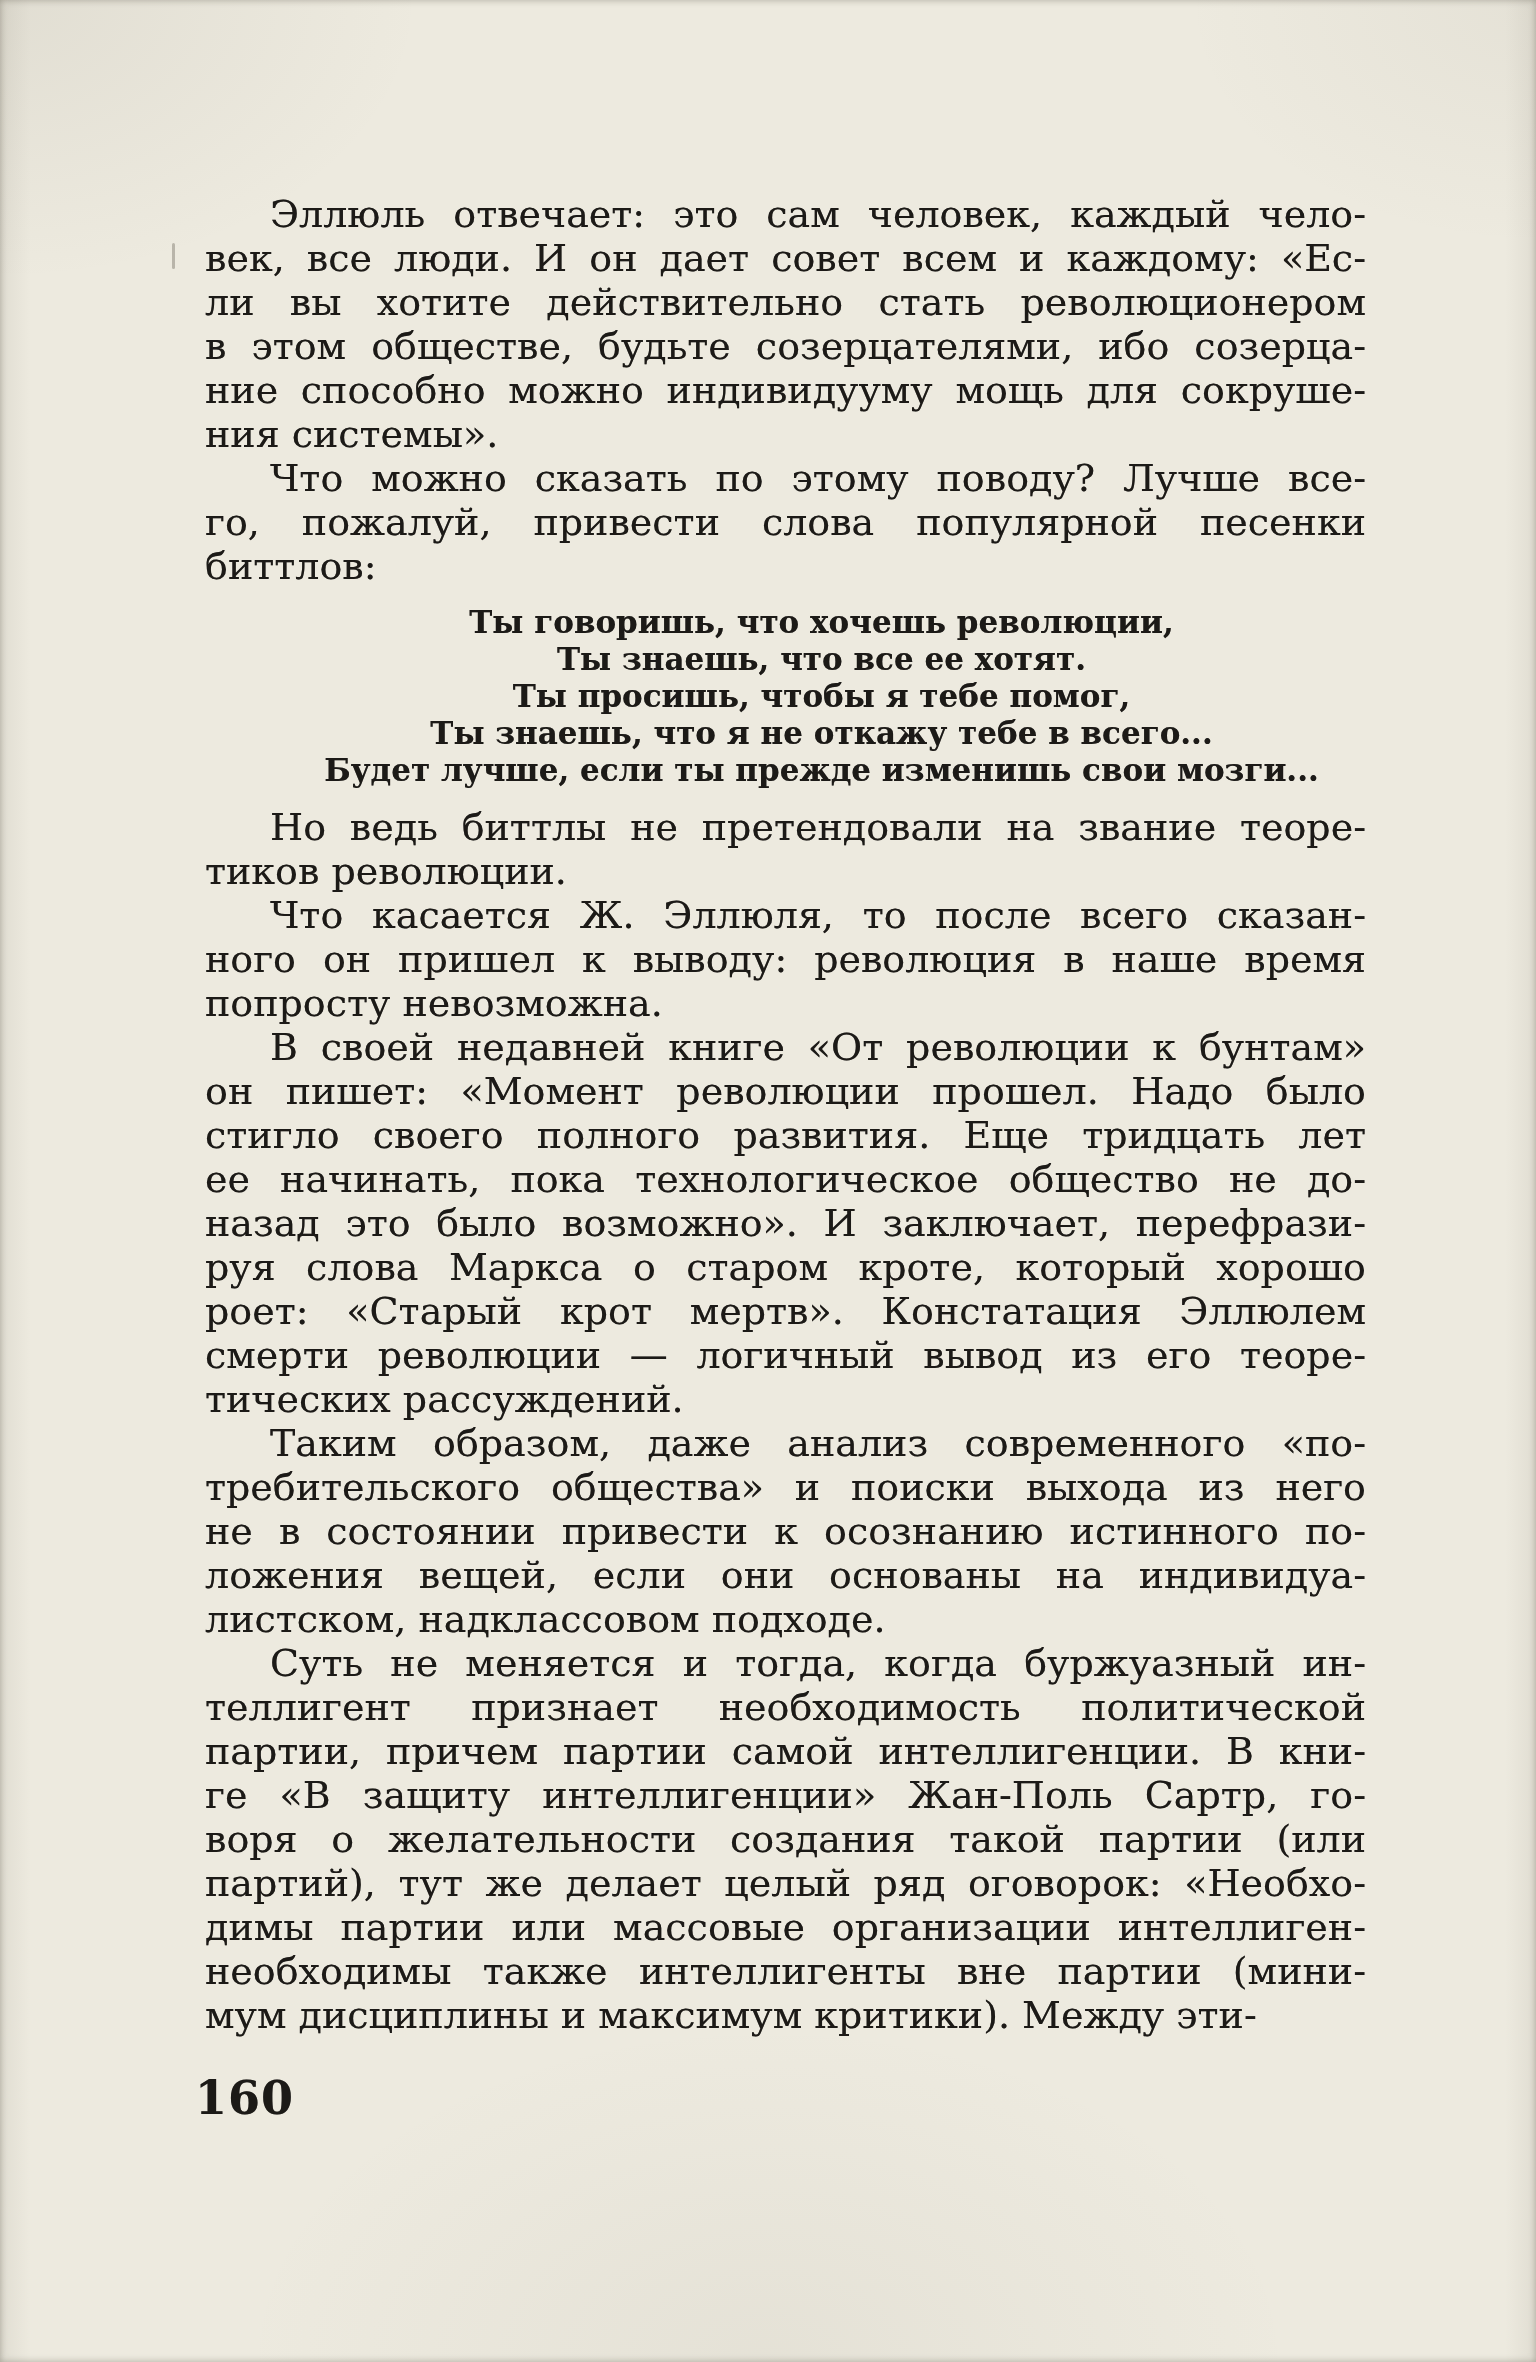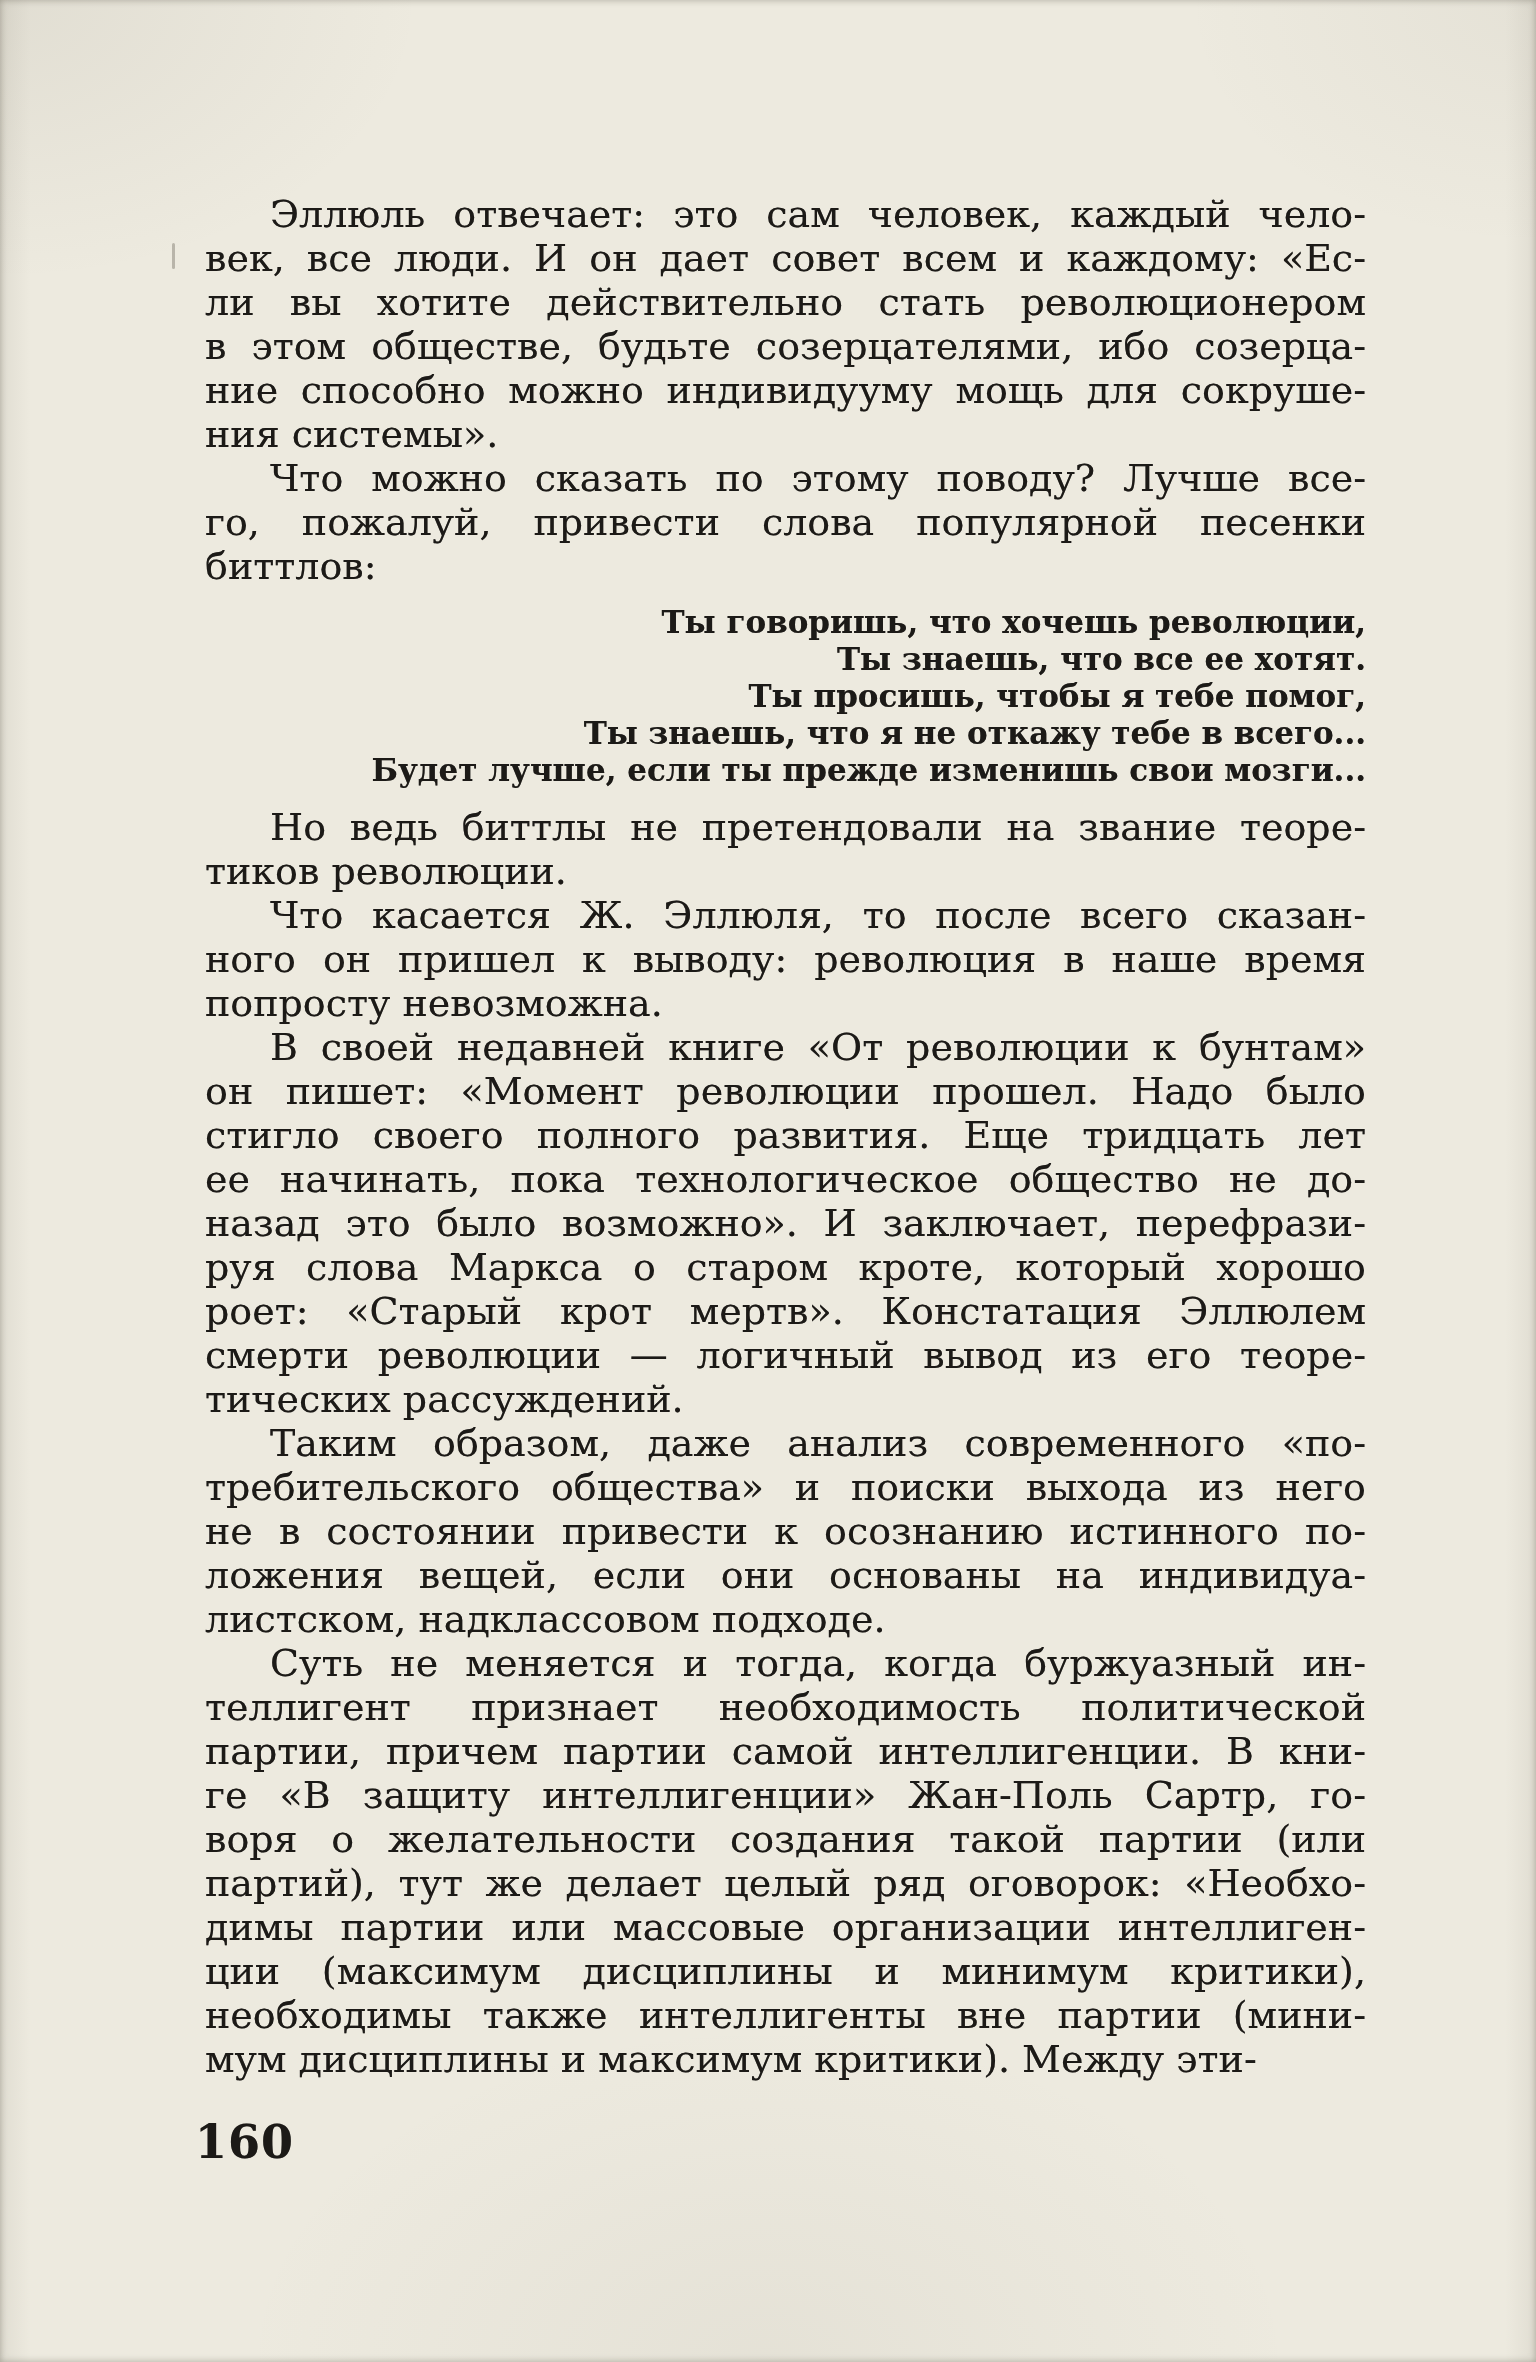--- a/index.html
+++ b/index.html
@@ -39,21 +39,21 @@
   }
   .para .line.first { text-indent: 65px; }
   .para .line.last  { text-align-last: left; }
   .verse {
     margin: 16px 0 16px 72px;
     font-weight: bold;
   }
   .verse .line {
     font-size: 31px;
     line-height: 37px;
-    text-align: right;
+    text-align: center;
     text-shadow: 0 0 0.5px rgba(28,26,23,0.5);
   }
   .page-number {
     margin-top: 34px;
     margin-left: -10px;
     font-size: 46px;
     font-weight: bold;
     letter-spacing: 1px;
     text-shadow: 0 0 0.6px rgba(28,26,23,0.55);
   }
@@ -122,20 +122,19 @@
           <div class="line last">листском, надклассовом подходе.</div>
         </div>
         <div class="para">
           <div class="line first">Суть не меняется и тогда, когда буржуазный ин-</div>
           <div class="line">теллигент признает необходимость политической</div>
           <div class="line">партии, причем партии самой интеллигенции. В кни-</div>
           <div class="line">ге «В защиту интеллигенции» Жан-Поль Сартр, го-</div>
           <div class="line">воря о желательности создания такой партии (или</div>
           <div class="line">партий), тут же делает целый ряд оговорок: «Необхо-</div>
           <div class="line">димы партии или массовые организации интеллиген-</div>
-          <div class="line">ции (максимум дисциплины и минимум критики),</div>
           <div class="line">необходимы также интеллигенты вне партии (мини-</div>
           <div class="line last">мум дисциплины и максимум критики). Между эти-</div>
         </div>
       </div>
     <div class="page-number">160</div>
   </div>
 </div>
 
 </body></html>

